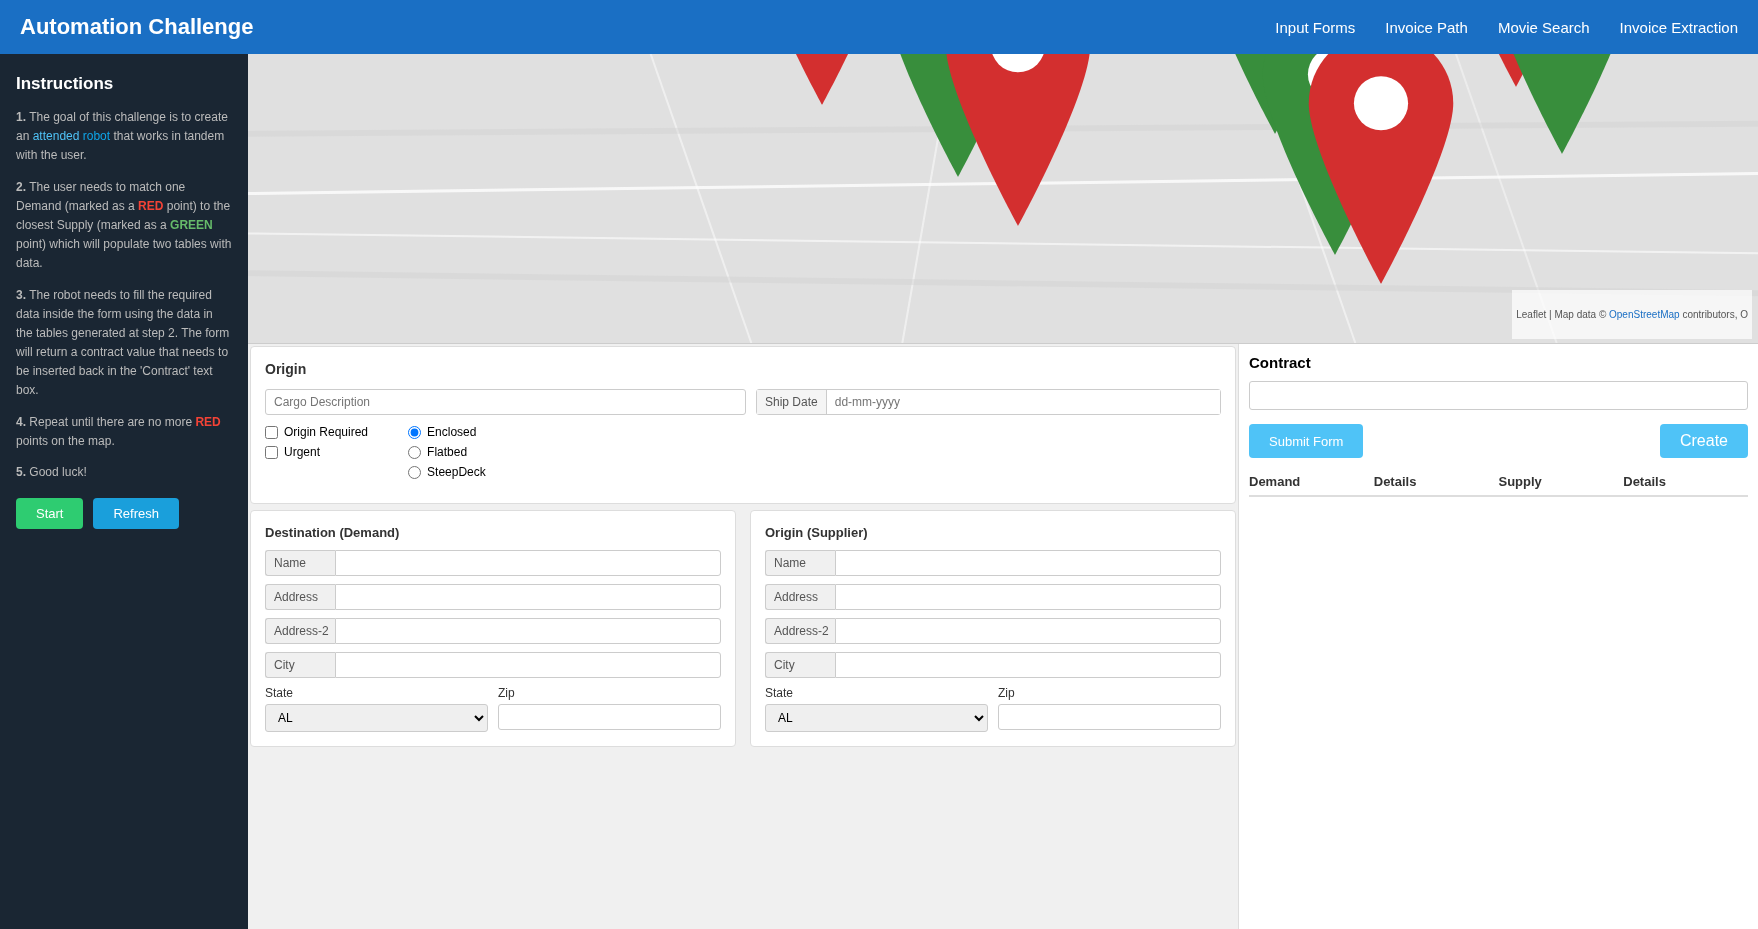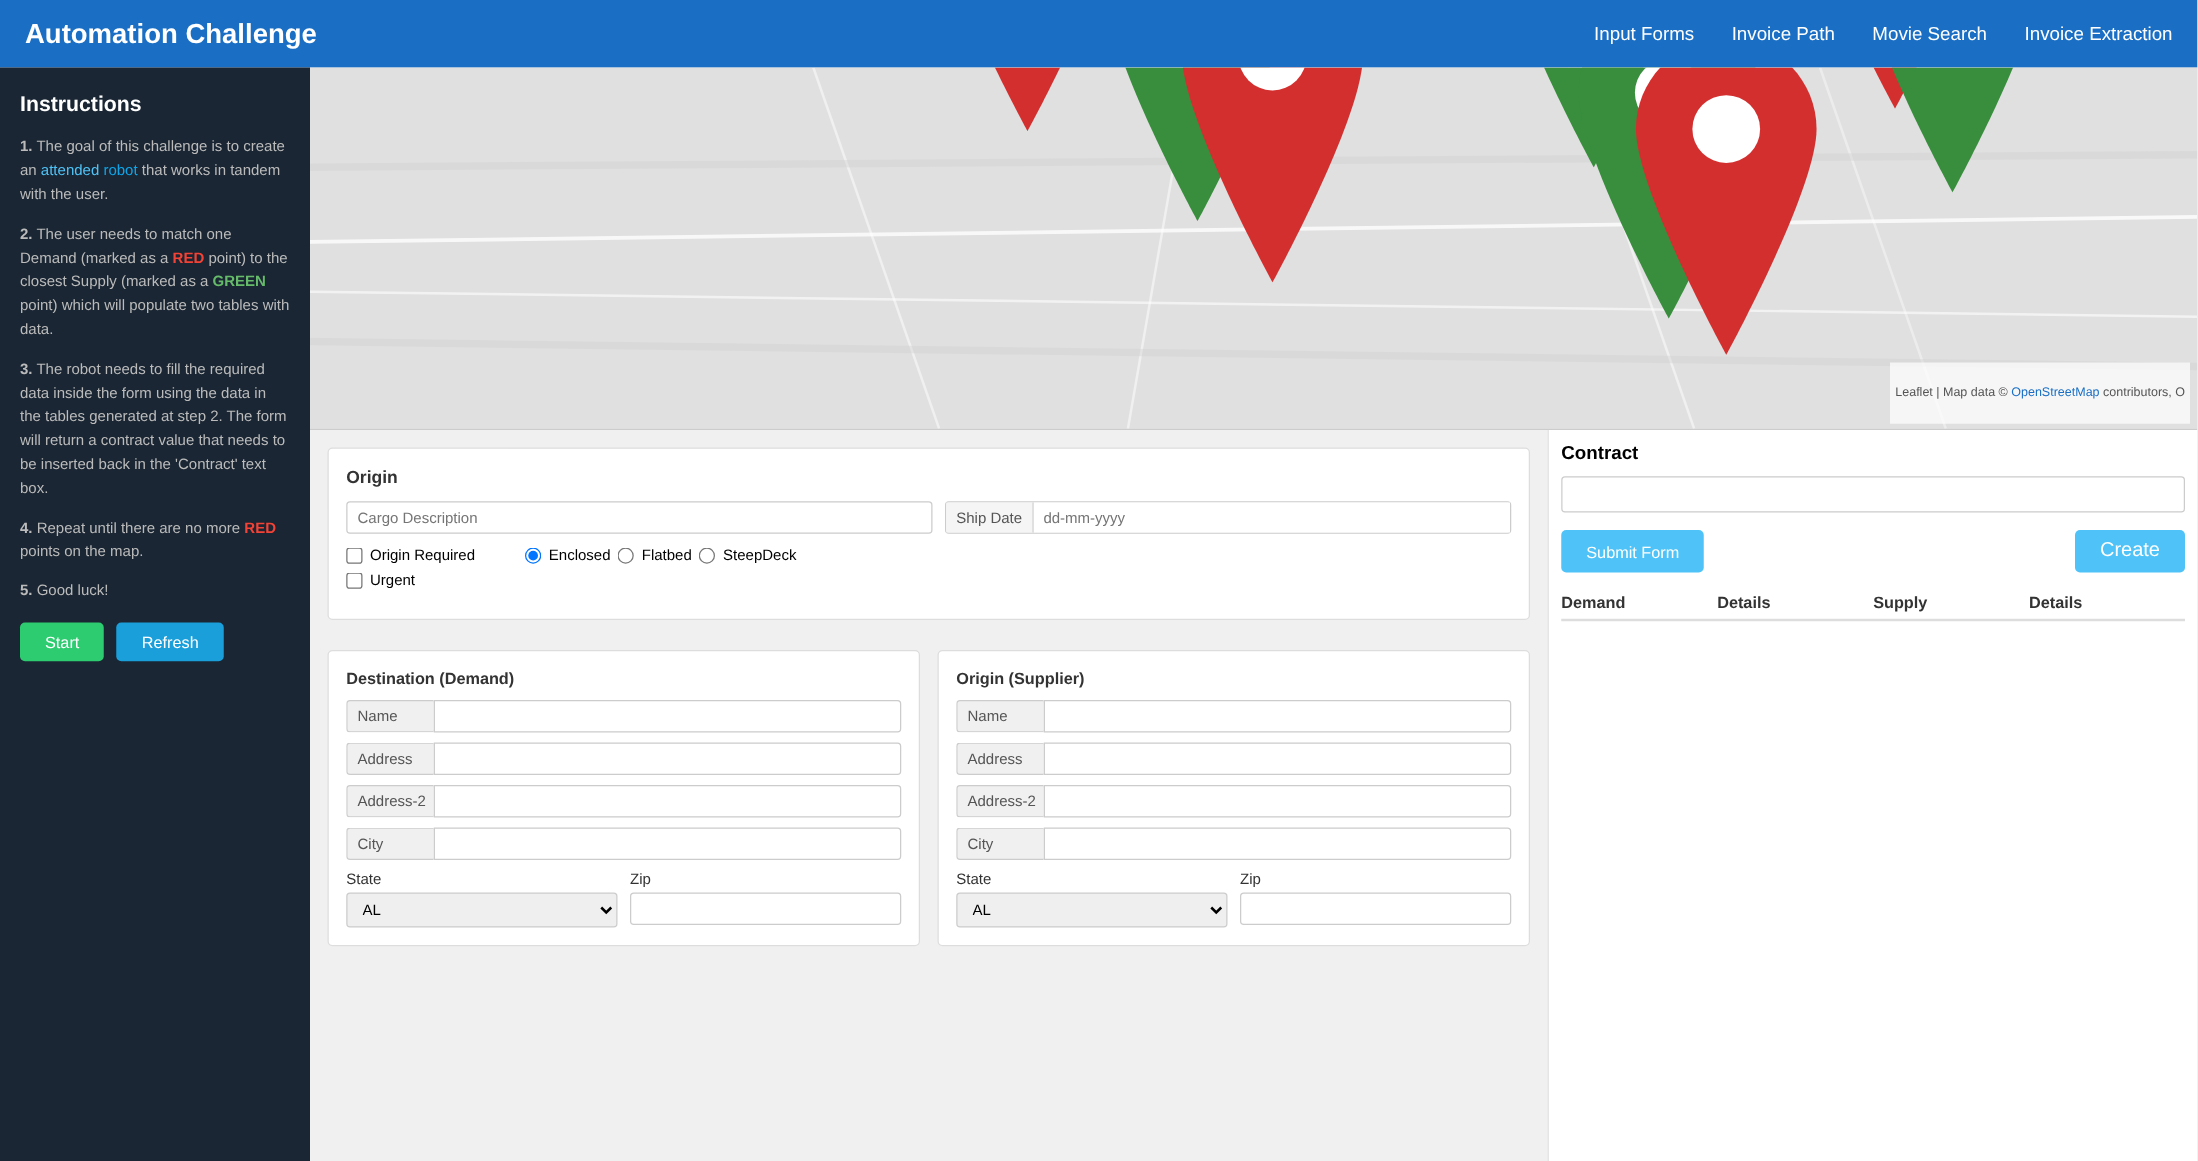--- a/index.html
+++ b/index.html
@@ -139,24 +139,24 @@
     #lower-content {
       display: flex;
       flex: 1;
       overflow: hidden;
     }
 
     
     #forms-area {
       flex: 1;
       overflow-y: auto;
-      padding: 14px;
+      padding: 2px;
       display: flex;
       flex-direction: column;
-      gap: 24px;
+      gap: 6px;
     }
 
     .form-section {
       background: white;
       border: 1px solid #ddd;
       border-radius: 4px;
       padding: 14px;
     }
     .form-section-title {
       font-size: 14px;
@@ -209,21 +209,21 @@
     }
     .checkbox-item {
       display: flex;
       align-items: center;
       gap: 6px;
       font-size: 12px;
     }
 
     .radio-group {
       display: flex;
-      flex-direction: row;
+      flex-direction: column;
       gap: 6px;
     }
     .radio-item {
       display: flex;
       align-items: center;
       gap: 6px;
       font-size: 12px;
     }
 
     .origin-row1 {

